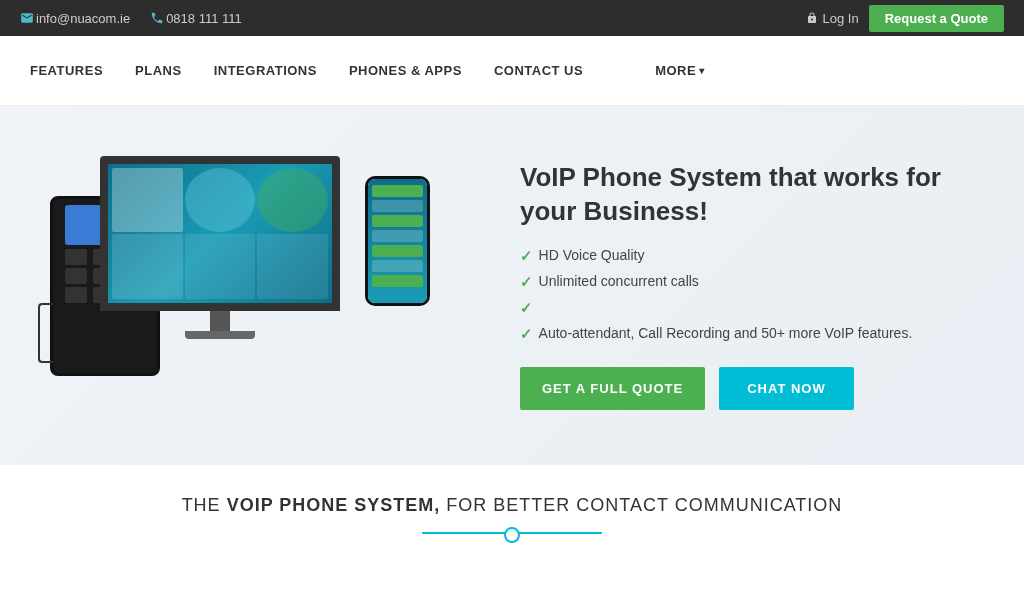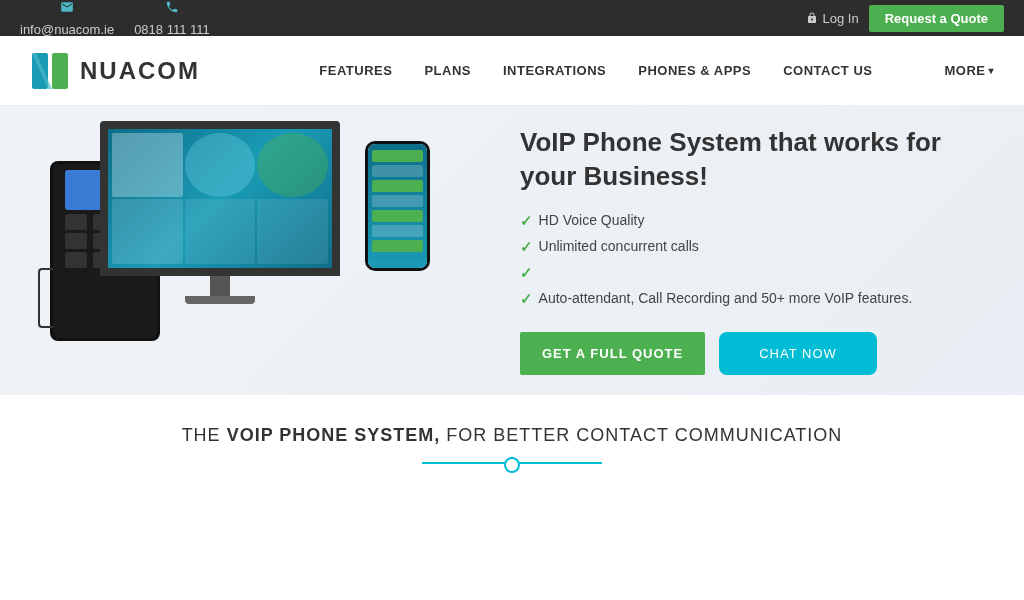--- a/index.html
+++ b/index.html
@@ -8,21 +8,21 @@
     
     .top-bar {
       background: #2d2d2d;
       height: 36px;
       display: flex;
       align-items: center;
       justify-content: space-between;
       padding: 0 20px;
     }
     .top-bar-left { display: flex; align-items: center; gap: 20px; }
-    .top-bar-contact { display: flex; align-items: center; gap: 8px; color: #ccc; font-size: 13px; flex-direction: column; }
+    .top-bar-contact { display: flex; gap: 2px; color: #ccc; font-size: 13px; }
     .top-bar-contact svg { width: 14px; height: 14px; fill: #4db8c8; }
     .top-bar-right { display: flex; gap: 10px; }
     .top-bar-login { display: flex; align-items: center; gap: 5px; color: #ccc; font-size: 13px; cursor: pointer; }
     .top-bar-login svg { width: 12px; height: 12px; fill: #ccc; }
     .btn-quote {
       background: #4caf50;
       color: white;
       border: none;
       padding: 6px 16px;
       font-size: 13px;
@@ -45,21 +45,21 @@
     .logo-icon { width: 40px; height: 40px; }
     .logo-text { font-size: 24px; font-weight: 700; color: #333; letter-spacing: 2px; }
     .nav-links { display: flex; align-items: center; gap: 32px; }
     .nav-link { color: #333; text-decoration: none; font-size: 13px; font-weight: 600; letter-spacing: 0.5px; text-transform: uppercase; cursor: pointer; }
     .nav-more { display: flex; align-items: center; gap: 3px; margin-left: 40px; }
     .chevron { font-size: 10px; color: #333; }
 
     
     .hero {
       background: linear-gradient(135deg, #f0f4f8 0%, #e8eef3 100%);
-      height: 289px;
+      height: 359px;
       display: flex;
       align-items: center;
       padding: 0 40px;
       position: relative;
       overflow: hidden;
     }
     .hero-left {
       width: 440px;
       flex-shrink: 0;
       position: relative;
@@ -95,26 +95,26 @@
       font-weight: 700;
       letter-spacing: 1px;
       cursor: pointer;
       border-radius: 2px;
       text-transform: uppercase;
     }
     .btn-chat-now {
       background: #00bcd4;
       color: white;
       border: none;
-      padding: 14px 40px;
+      padding: 14px 28px;
       font-size: 13px;
-      font-weight: 400;
+      font-weight: 700;
       letter-spacing: 1px;
       cursor: pointer;
-      border-radius: 8px;
+      border-radius: 2px;
       text-transform: uppercase;
     }
 
     
     .devices {
       width: 420px;
       height: 280px;
       position: relative;
     }
     
@@ -290,28 +290,20 @@
       <svg viewBox="0 0 24 24">
         <path d="M18 8h-1V6c0-2.76-2.24-5-5-5S7 3.24 7 6v2H6c-1.1 0-2 .9-2 2v10c0 1.1.9 2 2 2h12c1.1 0 2-.9 2-2V10c0-1.1-.9-2-2-2zm-6 9c-1.1 0-2-.9-2-2s.9-2 2-2 2 .9 2 2-.9 2-2 2zm3.1-9H8.9V6c0-1.71 1.39-3.1 3.1-3.1 1.71 0 3.1 1.39 3.1 3.1v2z"></path>
       </svg>
       <span>Log In</span>
     </div>
     <button class="btn-quote">Request a Quote</button>
   </div>
 </div>
 
 <nav class="navbar">
-  <div class="logo">
-    <svg class="logo-icon" viewBox="0 0 40 40">
-      <rect x="2" y="2" width="16" height="36" rx="2" fill="#1a9bb5"></rect>
-      <rect x="22" y="2" width="16" height="36" rx="2" fill="#4caf50"></rect>
-      <polygon points="2,2 18,38 22,38 6,2" fill="#4db8c8" opacity="0.7"></polygon>
-    </svg>
-    <span class="logo-text">NUACOM</span>
-  </div>
   <div class="nav-links">
     <a class="nav-link">FEATURES</a>
     <a class="nav-link">PLANS</a>
     <a class="nav-link">INTEGRATIONS</a>
     <a class="nav-link">PHONES &amp; APPS</a>
     <a class="nav-link">CONTACT US</a>
     <a class="nav-link nav-more">
       <span>MORE</span>
       <span class="chevron">▾</span>
     </a>

